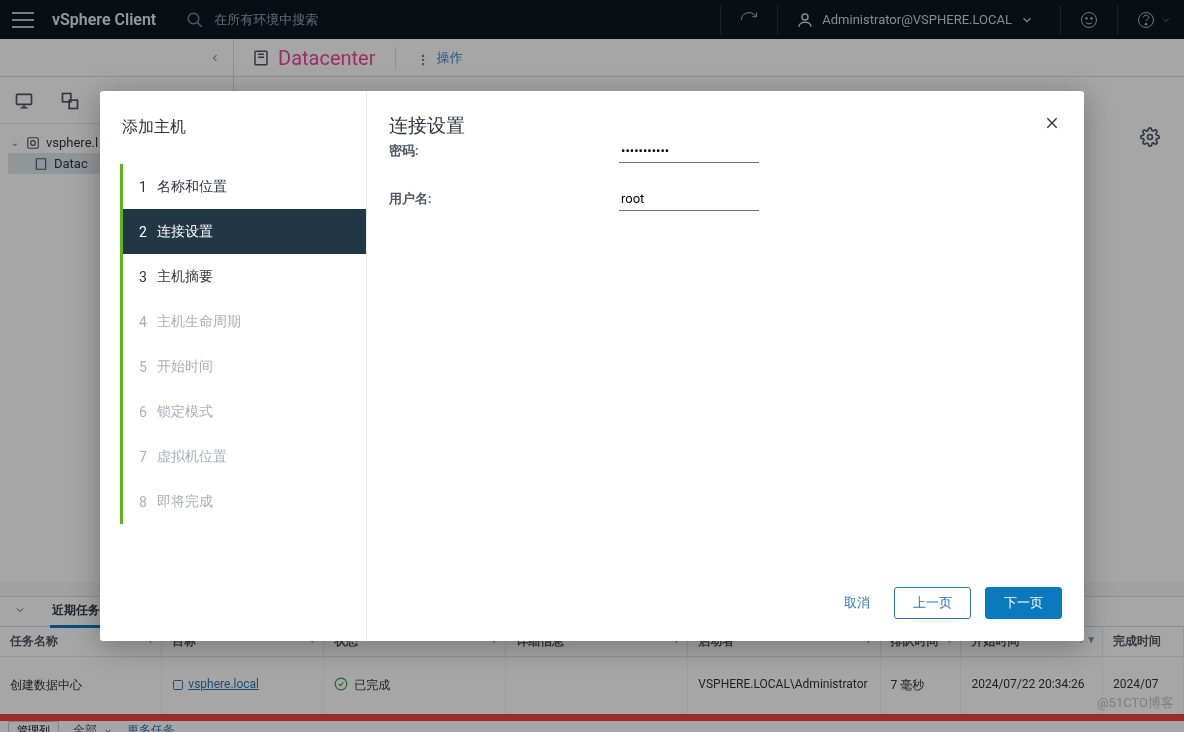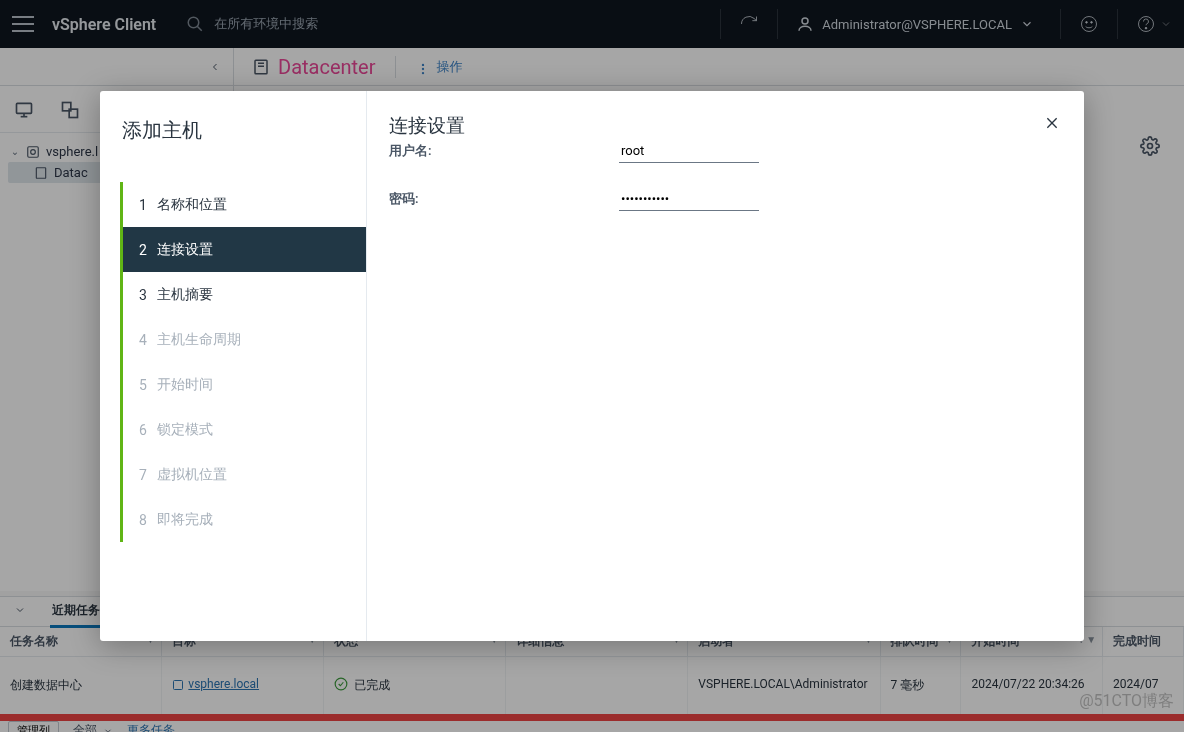--- a/index.html
+++ b/index.html
@@ -1,19 +1,19 @@
 <!DOCTYPE html>
 <html><head>
 <meta charset="utf-8">
 <style>
 * { margin: 0; padding: 0; box-sizing: border-box; font-family: -apple-system, BlinkMacSystemFont, "Segoe UI", Roboto, Arial, sans-serif; }
 body { width: 1184px; height: 732px; overflow: hidden; background: #f7f7f7; position: relative; }
 
 
-.topbar { height: 48px; background: #0f161f; color: #dbe0e6; display: flex; align-items: center; padding: 0 12px; }
+.topbar { height: 39px; background: #0f161f; color: #dbe0e6; display: flex; align-items: center; padding: 0 12px; }
 .topbar .menu-icon { width: 22px; height: 16px; display: flex; flex-direction: column; justify-content: space-between; cursor: pointer; }
 .topbar .menu-icon span { height: 2px; background: #b8c0ca; }
 .topbar .brand { font-size: 16px; font-weight: 600; color: #e5eaef; margin-left: 18px; }
 .topbar .search-wrap { display: flex; align-items: center; margin-left: 30px; color: #9aa5b1; }
 .topbar .search-wrap svg { opacity: .8; }
 .topbar .search-wrap span { margin-left: 10px; font-size: 13px; }
 .topbar .spacer { flex: 1; }
 .topbar .sep { width: 1px; height: 30px; background: #2b333d; margin: 0 18px; }
 .topbar .right-item { display: flex; align-items: center; cursor: pointer; color: #d0d7df; font-size: 13px; }
 .topbar .right-item svg { margin-right: 8px; }
@@ -37,21 +37,21 @@
 .sidebar .tree-row { display: flex; align-items: center; padding: 3px 2px; gap: 6px; }
 .sidebar .tree-row.sel { background: #dfe6ec; border-radius: 2px; }
 .sidebar .tree-row .caret { width: 10px; text-align: center; color: #6b7785; font-size: 10px; }
 .content { flex: 1; background: #fff; position: relative; }
 .content .gear { position: absolute; right: 24px; top: 50px; }
 
 
 .overlay { position: absolute; inset: 0; background: rgba(0,0,0,.35); display: flex; justify-content: center; }
 .dialog { position: absolute; top: 91px; width: 984px; height: 550px; background: #fff; border-radius: 3px; display: flex; overflow: hidden; box-shadow: 0 5px 30px rgba(0,0,0,.3); }
 .wizard-nav { width: 266px; padding: 26px 0 20px 20px; }
-.wizard-nav .wtitle { font-size: 20px; color: #2a3540; padding-left: 2px; margin-bottom: 38px; }
+.wizard-nav .wtitle { font-size: 16px; color: #2a3540; padding-left: 2px; margin-bottom: 26px; }
 .wizard-nav .steps { border-left: 3px solid #60b515; }
 .wizard-nav .step { display: flex; align-items: center; height: 45px; padding-left: 16px; font-size: 14px; color: #2a3540; cursor: pointer; }
 .wizard-nav .step .num { width: 18px; color: #2a3540; }
 .wizard-nav .step.active { background: #213745; color: #fff; }
 .wizard-nav .step.active .num { color: #fff; }
 .wizard-nav .step.disabled { color: #a7b0ba; cursor: default; }
 .wizard-nav .step.disabled .num { color: #a7b0ba; }
 .wizard-body { flex: 1; border-left: 1px solid #e5eaef; display: flex; flex-direction: column; }
 .wizard-body .whead { display: flex; justify-content: space-between; align-items: flex-start; padding: 22px 22px 0 22px; }
 .wizard-body .whead h2 { font-size: 19px; font-weight: 400; color: #2a3540; }
@@ -76,21 +76,21 @@
 .bottom th { text-align: left; font-weight: 600; color: #4b5766; padding: 6px 10px; border-bottom: 1px solid #e5eaef; border-right: 1px solid #e5eaef; position: relative; white-space: nowrap; overflow: hidden; }
 .bottom th .filter { position: absolute; right: 6px; top: 7px; color: #8a949f; font-size: 10px; }
 .bottom td { padding: 20px 10px; color: #2a3540; vertical-align: top; border-right: 1px solid #f0f3f5; }
 .bottom td.link { color: #2c75b3; text-decoration: underline; }
 .bottom .status { display: inline-flex; align-items: flex-start; gap: 6px; }
 .bottom .status svg { flex-shrink: 0; }
 .bottom .footer { height: 26px; border-top: 7px solid #ef4444; display: flex; align-items: center; gap: 14px; padding: 0 8px; }
 .bottom .footer .pill { border: 1px solid #c3cad2; padding: 1px 8px; font-size: 11px; border-radius: 2px; }
 .bottom .footer .all { color: #4b5766; display: flex; align-items: center; gap: 6px; }
 .bottom .footer .more { color: #2c75b3; text-decoration: underline; }
-.bottom .watermark { position: absolute; right: 10px; bottom: 20px; color: rgba(120,120,120,.45); font-size: 16px; pointer-events: none; }
+.bottom .watermark { position: absolute; right: 10px; bottom: 20px; color: rgba(120,120,120,.45); font-size: 13px; pointer-events: none; }
 </style>
 </head>
 <body>
 
 <div class="topbar">
   <div class="menu-icon">
       <span></span>
       <span></span>
       <span></span>
     </div>
@@ -316,22 +316,27 @@
       <div class="whead">
         <h2>连接设置</h2>
         <div class="close">
           <svg width="16" height="16" viewBox="0 0 24 24" fill="none" stroke="#2a3540" stroke-width="2">
               <line x1="5" y1="5" x2="19" y2="19"></line>
               <line x1="19" y1="5" x2="5" y2="19"></line>
             </svg>
         </div>
       </div>
       <div class="form-row">
+        <label>密码:</label>
+        <input type="password" value="•••••••••••" style="">
+      </div>
+      <div class="form-row">
         <label>用户名:</label>
         <input type="text" value="root" style="">
       </div>
-      <div class="form-row">
-        <label>密码:</label>
-        <input type="password" value="•••••••••••" style="">
+      <div class="wizard-footer">
+        <span class="cancel">取消</span>
+        <span class="btn outline">上一页</span>
+        <span class="btn primary">下一页</span>
       </div>
     </div>
   </div>
 </div>
 
 </body></html>

